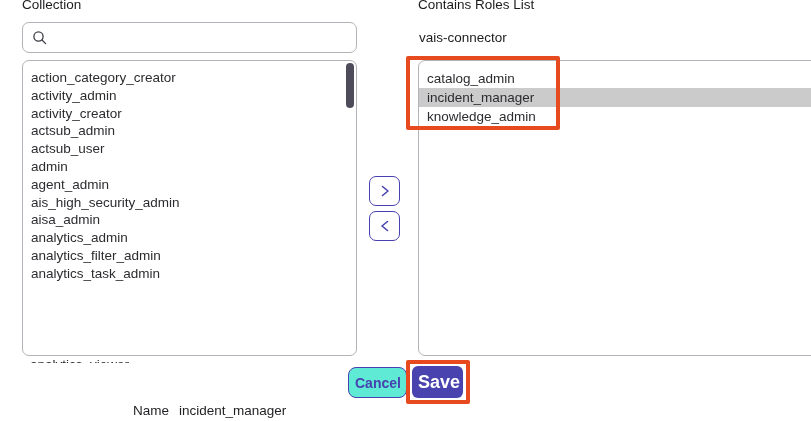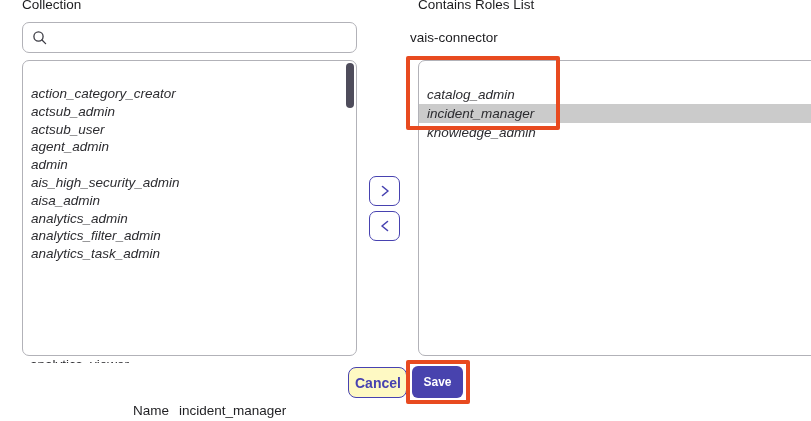--- a/index.html
+++ b/index.html
@@ -46,22 +46,21 @@
     background: transparent;
   }
 
   
   .listbox {
     box-sizing: border-box;
     border: 1px solid #b2b2b8;
     border-radius: 7px;
     background: #fff;
     overflow: hidden;
-    padding-top: 24px;
-    font-style: italic;
+    padding-top: 8px;
   }
   #left-list {
     left: 22px; top: 60px;
     width: 335px; height: 296px;
   }
   #right-list {
     left: 418px; top: 60px;
     width: 411px; height: 296px;
   }
   #left-list .list-item {
@@ -130,39 +129,39 @@
     z-index: 5;
   }
   #roles-annotation { left: 406px; top: 56px; width: 154px; height: 74px; }
   #save-annotation  { left: 406px; top: 360px; width: 64px; height: 44px; }
 
   
   #cancel-button {
     left: 348px; top: 367px;
     width: 59px; height: 31px;
     box-sizing: border-box;
-    background: #fef9c3;
+    background: #5eead4;
     border: 1.5px solid var(--accent, #4742b0);
     border-radius: 8px;
     color: var(--accent, #4742b0);
     font-family: inherit;
     font-size: 14px;
     font-weight: bold;
     cursor: pointer;
   }
   #save-button {
     left: 412px; top: 366px;
     width: 51px; height: 32px;
     box-sizing: border-box;
     background: var(--save-bg, #4843ae);
     border: none;
     border-radius: 6px;
     color: #ffffff;
     font-family: inherit;
-    font-size: 12px;
+    font-size: 18px;
     font-weight: bold;
     cursor: pointer;
     z-index: 6;
   }
 
   
   #name-row {
     left: 133px; top: 403px;
     display: flex;
     font-size: 13.5px;
@@ -183,24 +182,26 @@
       <circle cx="6.5" cy="6.5" r="4.6" fill="none" stroke="#3c3c44" stroke-width="1.3"></circle>
       <line x1="10" y1="10" x2="13.6" y2="13.6" stroke="#3c3c44" stroke-width="1.3" stroke-linecap="round"></line>
     </svg>
   </span>
   <input type="text" placeholder="" style="">
 </div>
 
 <div class="abs listbox" id="left-list">
 
 <div class="list-item">action_category_creator</div>
+    <div class="list-item">activity_admin</div>
+    <div class="list-item">activity_creator</div>
     <div class="list-item">actsub_admin</div>
     <div class="list-item">actsub_user</div>
+    <div class="list-item">admin</div>
     <div class="list-item">agent_admin</div>
-    <div class="list-item">admin</div>
     <div class="list-item">ais_high_security_admin</div>
     <div class="list-item">aisa_admin</div>
     <div class="list-item">analytics_admin</div>
     <div class="list-item">analytics_filter_admin</div>
     <div class="list-item">analytics_task_admin</div>
     <div class="scroll-thumb"></div>
   </div>
 
 <div class="abs clipped-item">analytics_viewer</div>
 
@@ -214,21 +215,21 @@
 <button class="transfer-btn" id="move-left-button">
   <span style="display:flex;">
     <svg width="12" height="14" viewBox="0 0 12 14">
       <polyline points="8.5,2.5 3,7 8.5,11.5" fill="none" stroke="#4742b0" stroke-width="1.6" stroke-linecap="round" stroke-linejoin="round"></polyline>
     </svg>
   </span>
 </button>
 
 <div class="abs panel-label" style="left:418px; top:-3px;">Contains Roles List</div>
 
-<div class="abs panel-label" style="left:410px; top:30px;">vais-connector</div>
+<div class="abs panel-label" style="left:419px; top:30px;">vais-connector</div>
 
 <div class="abs listbox" id="right-list">
 
 <div class="list-item">catalog_admin</div>
     <div class="list-item selected">incident_manager</div>
     <div class="list-item">knowledge_admin</div>
   </div>
 
 <div class="annotation-rect" id="roles-annotation"></div>
 <div class="annotation-rect" id="save-annotation"></div>

